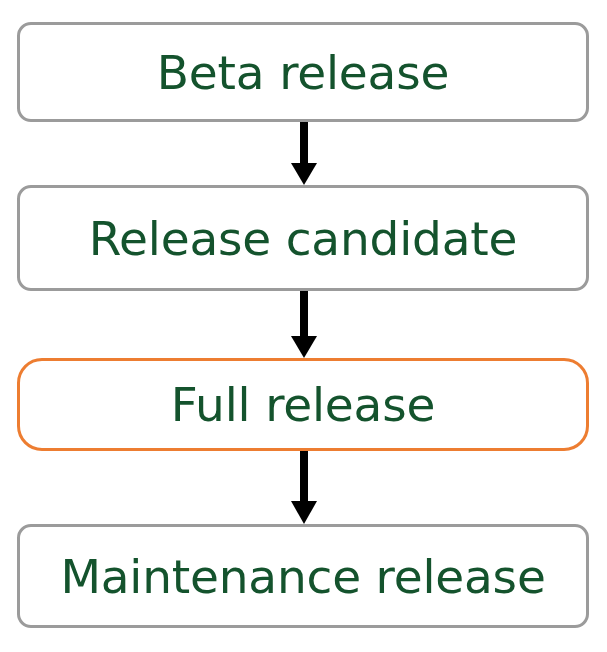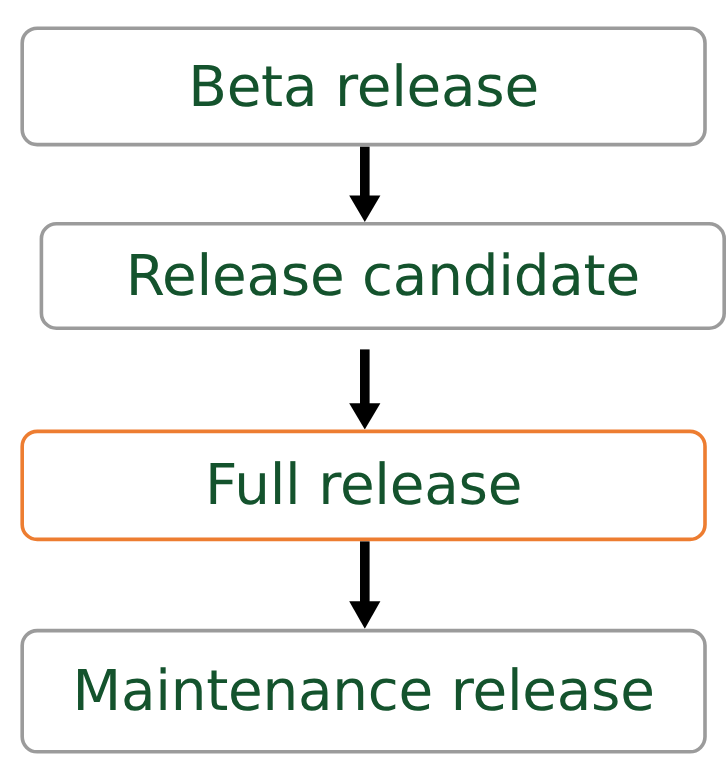--- a/index.html
+++ b/index.html
@@ -44,22 +44,22 @@
     line-height: 1;
     color: #14532d;
     white-space: nowrap;
     letter-spacing: -0.2px;
     text-align: center;
     font-weight: 400;
   }
 
   
   #node-beta            { top: 22px;  height: 100px; }
-  #node-release-cand    { top: 185px; height: 90px; margin-left: 16px; }
-  #node-full-release    { top: 358px; height: 93px;  }
+  #node-release-cand    { top: 185px; height: 106px; }
+  #node-full-release    { top: 358px; height: 93px; border-radius: 25px;  }
   #node-maintenance     { top: 524px; height: 104px; }
 
   .connector {
     position: absolute;
     left: 0;
     width: 607px;
     pointer-events: none;
   }
   .connector svg { display: block; }
 

